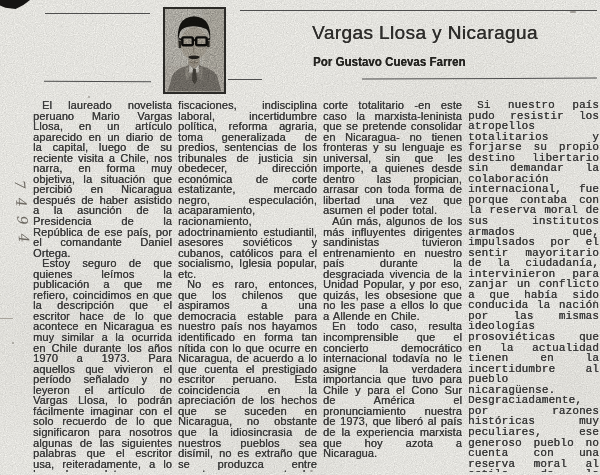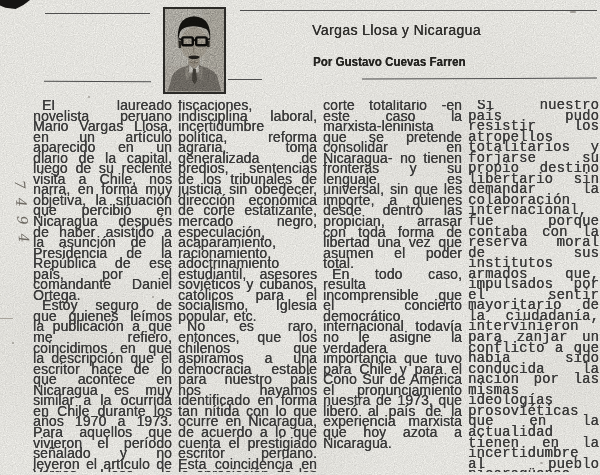--- a/index.html
+++ b/index.html
@@ -32,36 +32,36 @@
   }
   .speck{position:absolute;background:#6f6a62;border-radius:50%;opacity:.55;}
   .margin-dash{position:absolute;left:0;top:318px;width:13px;height:1px;background:#9a958c;opacity:.8;}
   .photo{
     position:absolute;left:163px;top:7px;width:63px;height:87px;
     border:2px solid #2b2a27;box-sizing:border-box;background:#d6d3ca;
   }
   .photo svg{display:block;width:100%;height:100%;}
   .title{
     position:absolute;left:312px;top:22px;margin:0;
-    font-size:14px;font-weight:400;letter-spacing:.4px;
+    font-size:19px;font-weight:400;letter-spacing:.4px;
     color:#2e2d2b;text-shadow:.35px 0 0 currentColor;white-space:nowrap;
   }
   .byline{
     position:absolute;left:313px;top:55px;
     font-size:12px;font-weight:700;letter-spacing:.1px;color:#252421;
     transform:scaleX(.95);transform-origin:left center;white-space:nowrap;
     text-shadow:.2px 0 0 currentColor;
   }
   .columns{
     position:absolute;left:33px;top:100px;height:372px;overflow:hidden;
     display:flex;gap:6px;
   }
   .col{
     width:139px;text-align:justify;
-    font-size:14px;line-height:10.55px;
+    font-size:11px;line-height:10.55px;
     letter-spacing:.1px;word-spacing:1px;
     color:var(--ink-color,#3a3a3a);
     text-shadow:.25px 0 0 currentColor;
     hyphens:auto;overflow:hidden;
   }
   .col:last-child{width:131px;font-family:Liberation Mono, monospace;}
   .par{margin:0;}
   .par.indent{text-indent:9px;}
   .handwritten{
     position:absolute;left:-24px;top:215px;width:90px;height:20px;
@@ -141,20 +141,21 @@
   <div class="col">
       <p class="par indent">El laureado novelista peruano Mario Vargas Llosa, en un artículo aparecido en un diario de la capital, luego de su reciente visita a Chile, nos narra, en forma muy objetiva, la situación que percibió en Nicaragua después de haber asistido a la asunción de la Presidencia de la República de ese país, por el comandante Daniel Ortega.</p>
       <p class="par indent">Estoy seguro de que quienes leímos la publicación a que me refiero, coincidimos en que la descripción que el escritor hace de lo que acontece en Nicaragua es muy similar a la ocurrida en Chile durante los años 1970 a 1973. Para aquellos que vivieron el período señalado y no leyeron el artículo de Vargas Llosa, lo podrán fácilmente imaginar con el solo recuerdo de lo que significaron para nosotros algunas de las siguientes palabras que el escritor usa, reiteradamente, a lo largo de su relato: con-</p>
     </div>
   <div class="col">
       <p class="par">fiscaciones, indisciplina laboral, incertidumbre política, reforma agraria, toma generalizada de predios, sentencias de los tribunales de justicia sin obedecer, dirección económica de corte estatizante, mercado negro, especulación, acaparamiento, racionamiento, adoctrinamiento estudiantil, asesores soviéticos y cubanos, católicos para el socialismo, Iglesia popular, etc.</p>
       <p class="par indent">No es raro, entonces, que los chilenos que aspiramos a una democracia estable para nuestro país nos hayamos identificado en forma tan nítida con lo que ocurre en Nicaragua, de acuerdo a lo que cuenta el prestigiado escritor peruano. Esta coincidencia en la apreciación de los hechos que se suceden en Nicaragua, no obstante que la idiosincrasia de nuestros pueblos sea disímil, no es extraño que se produzca entre nosotros, por cuanto las ideologías de</p>
     </div>
   <div class="col">
       <p class="par">corte totalitario -en este caso la marxista-leninista que se pretende consolidar en Nicaragua- no tienen fronteras y su lenguaje es universal, sin que les importe, a quienes desde dentro las propician, arrasar con toda forma de libertad una vez que asumen el poder total.</p>
+      <p class="par indent">Aún más, algunos de los más influyentes dirigentes sandinistas tuvieron entrenamiento en nuestro país durante la desgraciada vivencia de la Unidad Popular, y por eso, quizás, les obsesione que no les pase a ellos lo que a Allende en Chile.</p>
       <p class="par indent">En todo caso, resulta incomprensible que el concierto democrático internacional todavía no le asigne la verdadera importancia que tuvo para Chile y para el Cono Sur de América el pronunciamiento nuestra de 1973, que liberó al país de la experiencia marxista que hoy azota a Nicaragua.</p>
     </div>
   <div class="col">
       <p class="par indent">Si nuestro país pudo resistir los atropellos totalitarios y forjarse su propio destino libertario sin demandar la colaboración internacional, fue porque contaba con la reserva moral de sus institutos armados que, impulsados por el sentir mayoritario de la ciudadanía, intervinieron para zanjar un conflicto a que había sido conducida la nación por las mismas ideologías prosoviéticas que en la actualidad tienen en la incertidumbre al pueblo nicaragüense. Desgraciadamente, por razones históricas muy peculiares, ese generoso pueblo no cuenta con una reserva moral al estilo de la nuestra, que le permita defender su soberanía de las políticas extranjerizantes y de los peligros totalitarios, en donde los únicos verdaderamente perjudicados con estos sistemas son siempre aquellos por quienes se dice implantar la revolución: los pobres.</p>
     </div>
 </div>
 
 <div class="speck" style="left:570px;top:11px;width:6px;height:2px;border-radius:1px;"></div>
 <div class="speck" style="left:88px;top:96px;width:2px;height:2px;"></div>
 <div class="speck" style="left:12px;top:342px;width:2px;height:2px;"></div>

